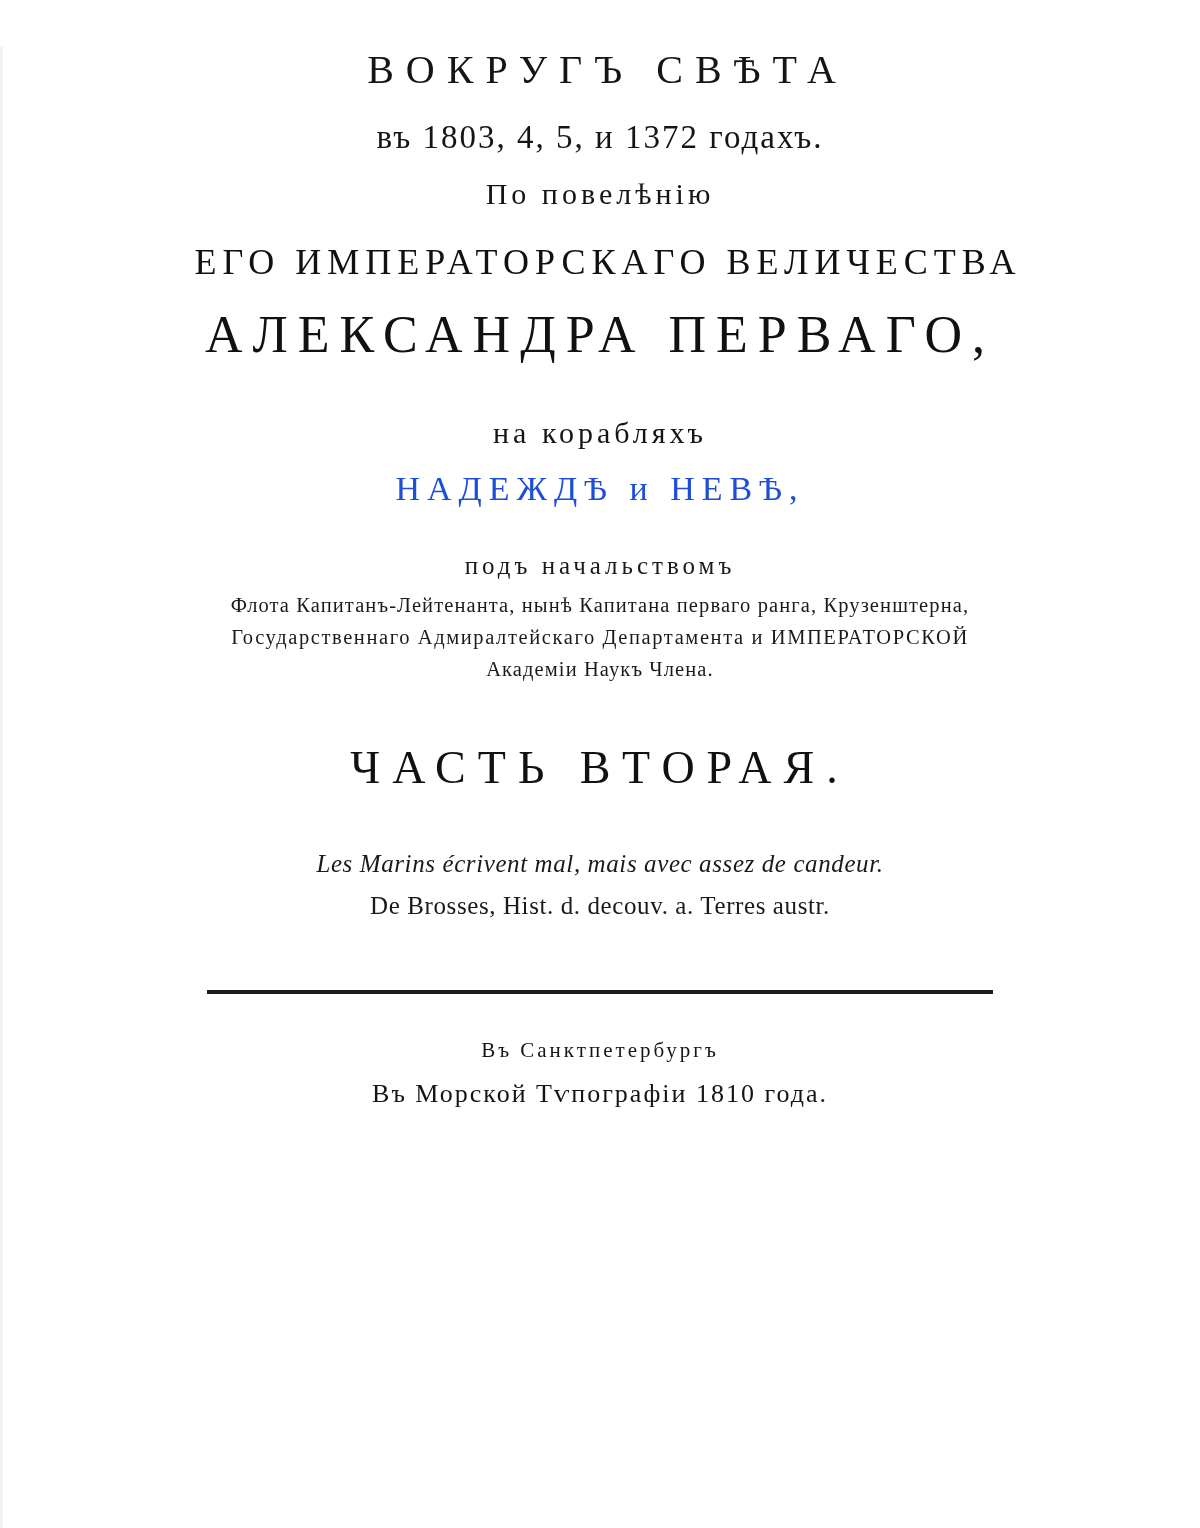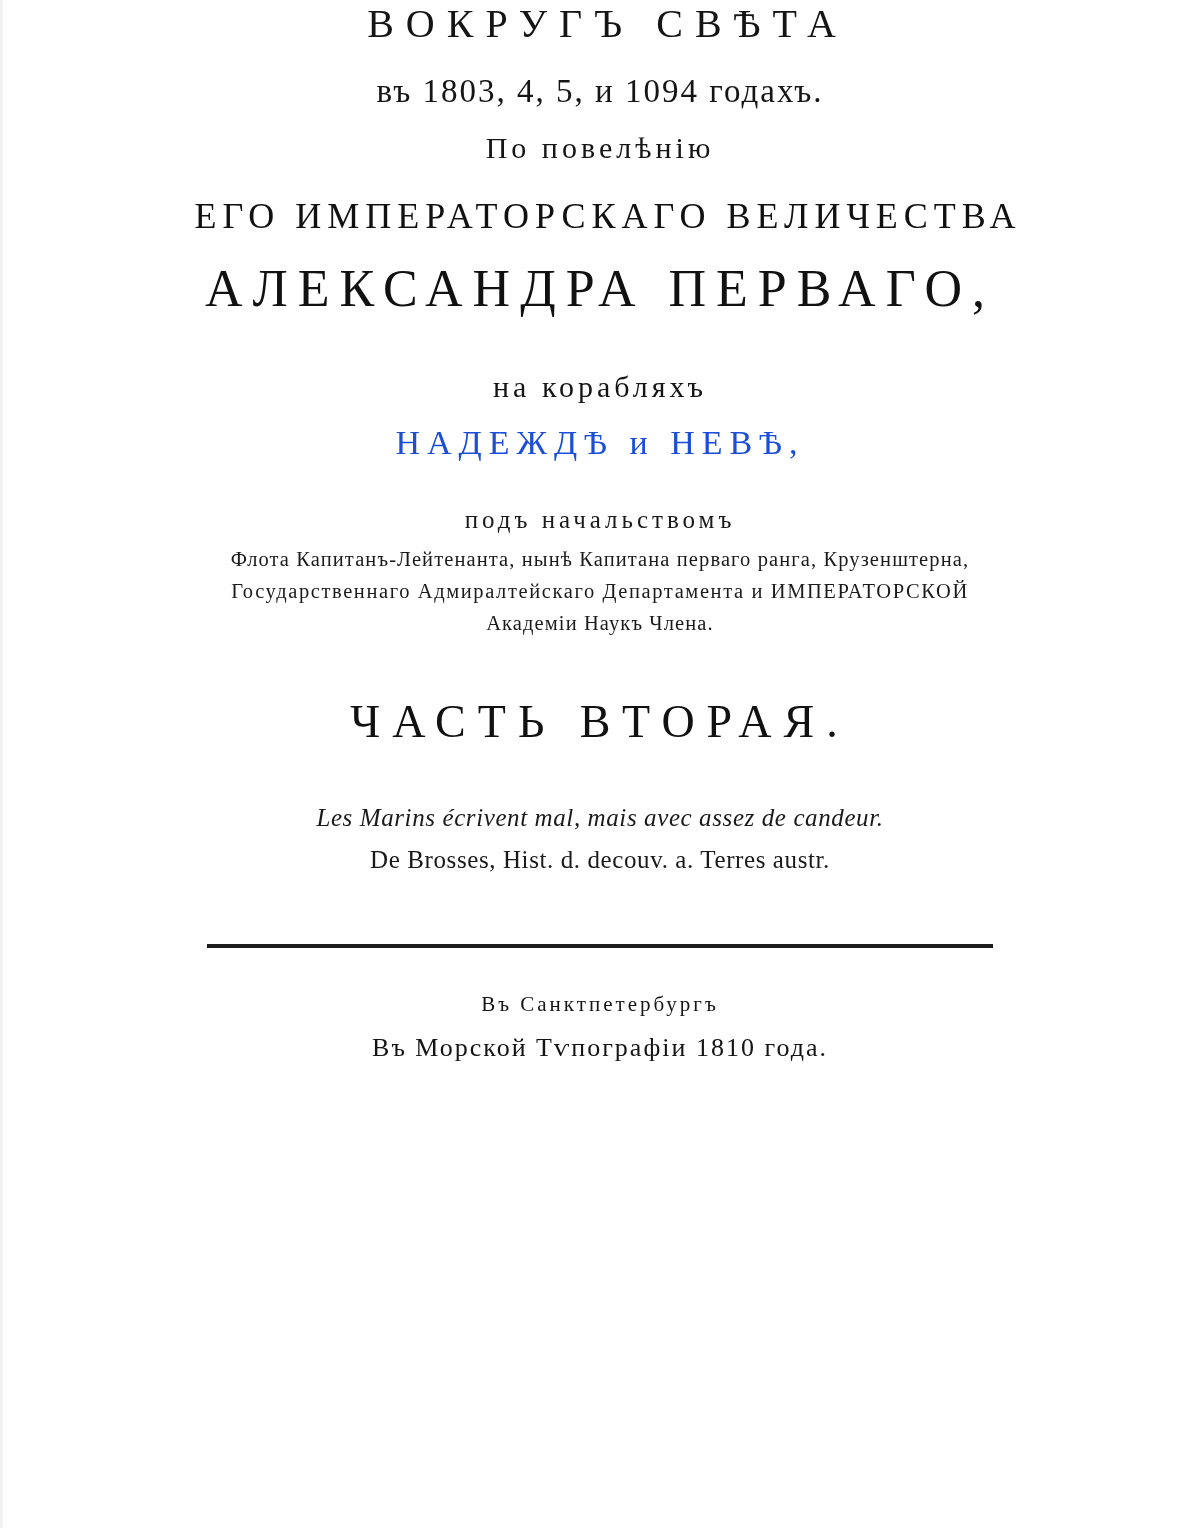--- a/index.html
+++ b/index.html
@@ -31,20 +31,21 @@
     margin-top: 112px;
     font-size: 76px;
     line-height: 1.0;
     letter-spacing: 14px;
     font-weight: 400;
     color: #111;
     font-family: "Liberation Serif", "DejaVu Serif", serif;
   }
 
   .title-sub1 {
+    margin-top: 46px;
     font-size: 40px;
     letter-spacing: 12px;
     color: #151515;
     padding-left: 15px;
   }
 
   .title-years {
     margin-top: 26px;
     font-size: 33px;
     letter-spacing: 2px;
@@ -159,21 +160,21 @@
 </head>
 <body>
 
 <div class="page">
 
   <div class="scan-edge-left"></div>
 
 
   <div class="center title-sub1">ВОКРУГЪ СВѢТА</div>
 
-  <div class="center title-years">въ 1803, 4, 5, и 1094 годахъ.</div>
+  <div class="center title-years">въ 1803, 4, 5, и 1372 годахъ.</div>
 
   <div class="center by-order">По повелѣнію</div>
 
   <div class="center majesty">ЕГО ИМПЕРАТОРСКАГО ВЕЛИЧЕСТВА</div>
 
   <div class="center alexander">АЛЕКСАНДРА ПЕРВАГО,</div>
 
   <div class="center on-ships">на корабляхъ</div>
 
   <div class="center ship-names">НАДЕЖДѢ и НЕВѢ,</div>

